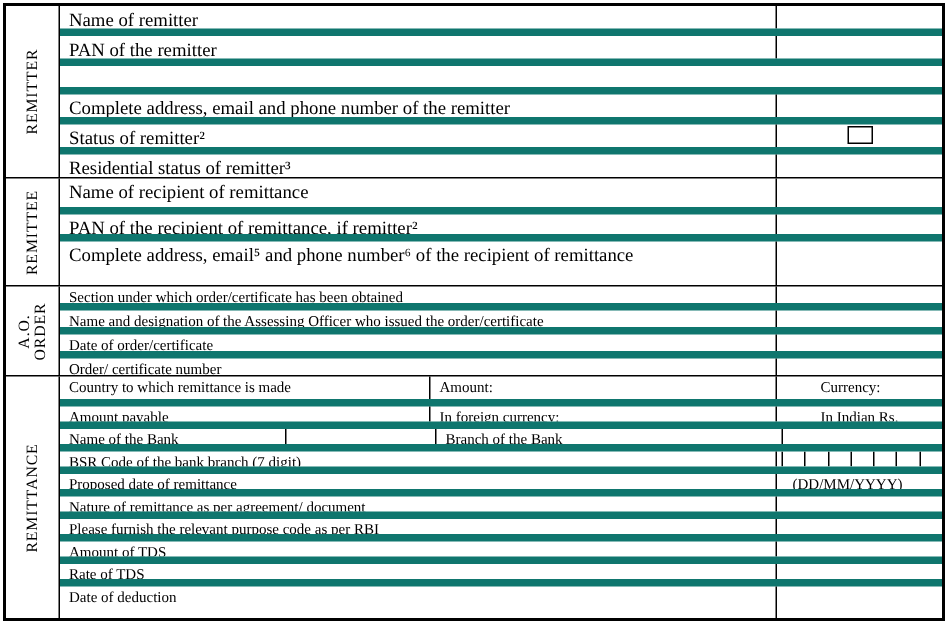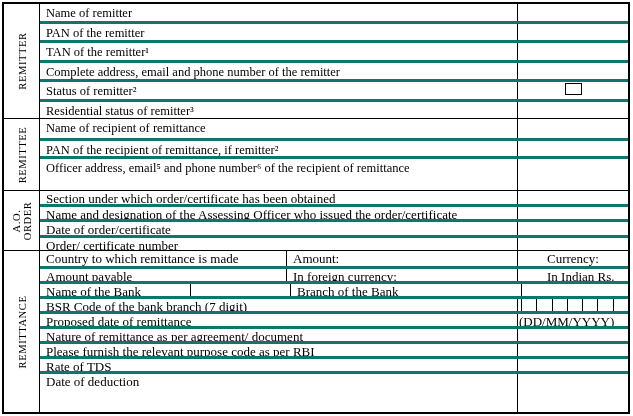--- a/index.html
+++ b/index.html
@@ -32,34 +32,34 @@
     position:relative;
   }
   .vtext{
     position:absolute;top:50%;left:50%;
     transform:translate(-50%,-50%) rotate(-90deg);
     font-size:10.5px;letter-spacing:0.6px;
     white-space:pre-line;text-align:center;line-height:11px;
   }
   .rows{flex:1;display:flex;flex-direction:column;min-width:0;}
   .row{display:flex;align-items:stretch;box-sizing:border-box;min-height:0;}
-  .row + .row{border-top:3px solid #0f766e;}
+  .row + .row{border-top:5px solid #0f766e;}
   .row-grow{flex:1;}
   .h19{height:19px;}
   .h18{height:18px;}
   .h15{height:15px;}
   .cell{
     box-sizing:border-box;
     padding:1px 4px 0 6px;
     overflow:hidden;white-space:nowrap;
   }
   .cell + .cell{border-left:1px solid #000;}
   .grow{flex:1;min-width:0;}
   .t12{font-size:12.5px;line-height:16px;}
-  .t11{font-size:13px;line-height:13px;}
+  .t11{font-size:10px;line-height:13px;}
   .w111{width:111px;min-width:111px;padding-left:29px;}
   .w231{width:231px;min-width:231px;}
   .w150{width:150px;min-width:150px;}
   .w100{width:100px;min-width:100px;}
   .value{padding:1px 3px 0 4px;}
   .checkbox-cell{display:flex;justify-content:center;align-items:flex-start;padding:1px 0 0 0;}
   .checkbox{
     width:17px;height:12px;
     border:1.5px solid #000;
     box-sizing:border-box;
@@ -81,21 +81,20 @@
     <div class="rows">
       <div class="row row-grow">
         <div class="cell grow t12">Name of remitter</div>
         <div class="cell value w111"></div>
       </div>
       <div class="row row-grow">
         <div class="cell grow t12">PAN of the remitter</div>
         <div class="cell value w111"></div>
       </div>
       <div class="row row-grow">
-        <div class="cell grow t12">TAN of the remitter¹</div>
         <div class="cell value w111"></div>
       </div>
       <div class="row row-grow">
         <div class="cell grow t12">Complete address, email and phone number of the remitter</div>
         <div class="cell value w111"></div>
       </div>
       <div class="row row-grow">
         <div class="cell grow t12">Status of remitter²</div>
         <div class="cell value w111 checkbox-cell">
           <div class="checkbox"></div>
@@ -115,21 +114,21 @@
     <div class="rows">
       <div class="row h19">
         <div class="cell grow t12">Name of recipient of remittance</div>
         <div class="cell value w111"></div>
       </div>
       <div class="row h18">
         <div class="cell grow t12">PAN of the recipient of remittance, if remitter²</div>
         <div class="cell value w111"></div>
       </div>
       <div class="row row-grow">
-        <div class="cell grow t12">Officer address, email⁵ and phone number⁶ of the recipient of remittance</div>
+        <div class="cell grow t12">Complete address, email⁵ and phone number⁶ of the recipient of remittance</div>
         <div class="cell value w111"></div>
       </div>
     </div>
   </section>
 
   <section class="band band-ao">
     <div class="vcell">
       <span class="vtext">A.O.
 ORDER</span>
     </div>
@@ -199,20 +198,24 @@
       <div class="row h15">
         <div class="cell grow t11">Nature of remittance as per agreement/ document</div>
         <div class="cell value w111"></div>
       </div>
 
       <div class="row h15">
         <div class="cell grow t11">Please furnish the relevant purpose code as per RBI</div>
         <div class="cell value w111"></div>
       </div>
 
+      <div class="row h15">
+        <div class="cell grow t11">Amount of TDS</div>
+        <div class="cell value w111"></div>
+      </div>
 
       <div class="row h15">
         <div class="cell grow t11">Rate of TDS</div>
         <div class="cell value w111"></div>
       </div>
 
       <div class="row row-grow">
         <div class="cell grow t11">Date of deduction</div>
         <div class="cell value w111"></div>
       </div>

